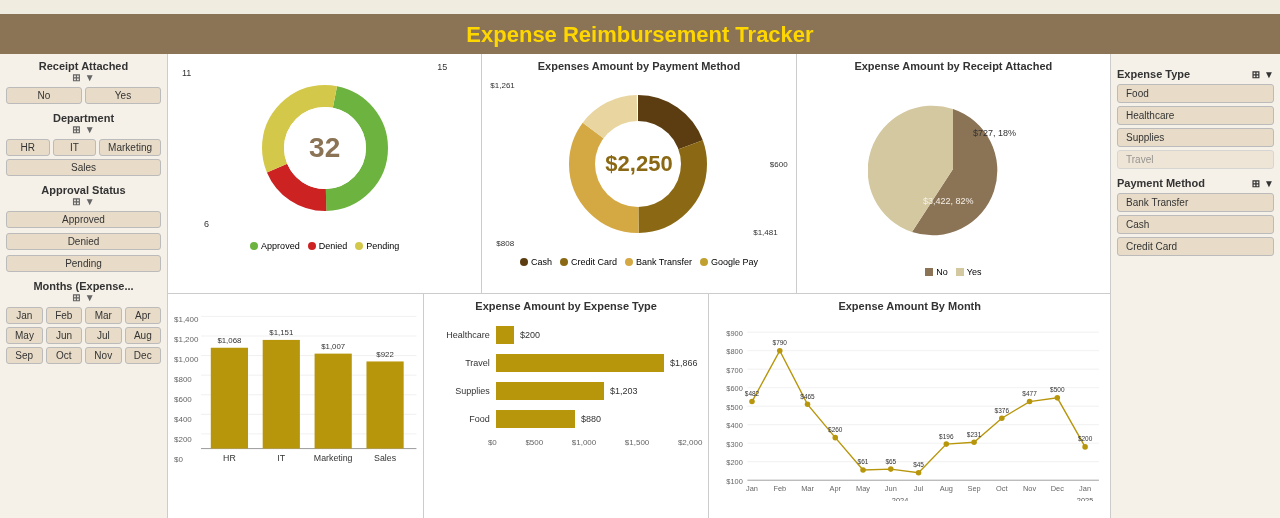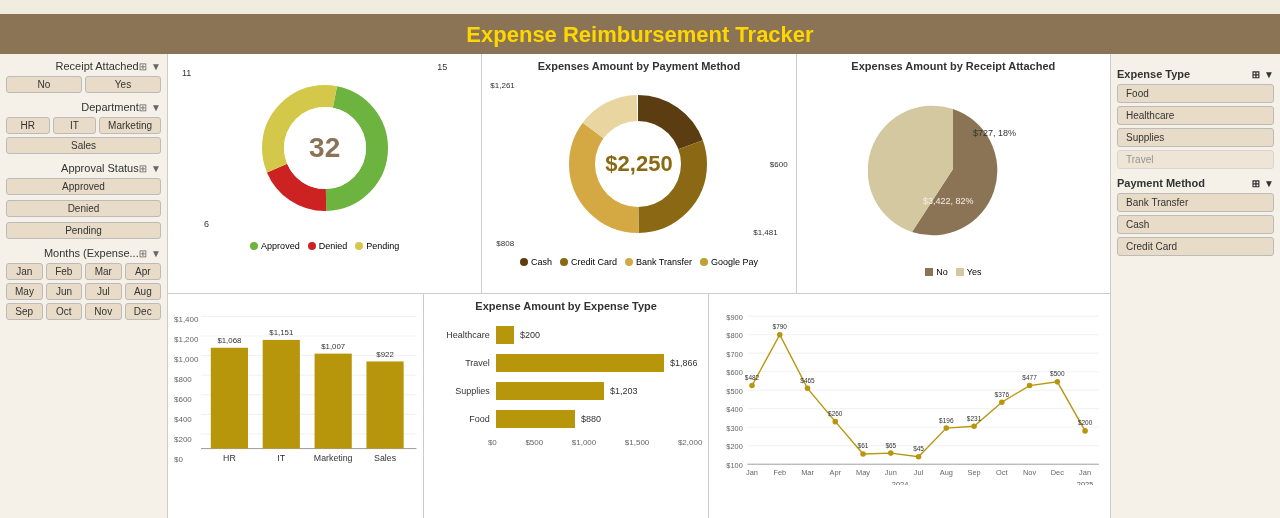--- a/index.html
+++ b/index.html
@@ -30,26 +30,27 @@
       flex-shrink: 0;
       overflow-y: auto;
     }
     
     .filter-section {
       margin-bottom: 8px;
     }
     
     .filter-title {
       font-size: 11px;
-      font-weight: normal;
+      font-weight: bold;
       color: #333;
       display: flex;
       align-items: center;
-      justify-content: flex-end;
+      justify-content: center;
       margin-bottom: 4px;
+      flex-direction: column;
     }
     
     .filter-icons {
       display: flex;
       gap: 4px;
       color: #666;
       font-size: 10px;
     }
     
     .filter-buttons {
@@ -370,21 +371,21 @@
               <span>Bank Transfer</span>
             </div>
             <div class="legend-item">
               <div class="legend-dot" style="background:#c0a030"></div>
               <span>Google Pay</span>
             </div>
           </div>
         </div>
 
         <div class="chart-panel" style="flex:1.1">
-          <div class="chart-title">Expenses Amount by Receipt Attached</div>
+          <div class="chart-title">Expense Amount by Receipt Attached</div>
           <div style="display:flex;justify-content:center;align-items:center;height:calc(100% - 40px)">
             <svg width="170" height="150" viewBox="0 0 170 150">
 
               <path d="M85,75 L85,15 A60,60 0 1,1 44,138 Z" fill="#8B7355"></path>
 
               <path d="M85,75 L44,138 A60,60 0 0,1 85,15 Z" fill="#d4c8a0"></path>
 
               <text x="55" y="110" font-size="9" fill="#f5f0e8">$3,422, 82%</text>
 
               <text x="105" y="42" font-size="9" fill="#333">$727, 18%</text>
@@ -485,20 +486,21 @@
           <div style="display:flex;justify-content:space-between;padding:5px 0 0 58px;font-size:8px;color:#666">
             <span>$0</span>
             <span>$500</span>
             <span>$1,000</span>
             <span>$1,500</span>
             <span>$2,000</span>
           </div>
         </div>
 
         <div class="chart-panel" style="flex:1.6">
+          <div class="chart-title">Expense Amount By Month</div>
           <div style="position:relative;height:calc(100% - 20px)">
             <svg width="100%" height="185" viewBox="0 0 420 185">
 
               <line x1="35" y1="10" x2="415" y2="10" class="grid-lines"></line>
               <line x1="35" y1="30" x2="415" y2="30" class="grid-lines"></line>
               <line x1="35" y1="50" x2="415" y2="50" class="grid-lines"></line>
               <line x1="35" y1="70" x2="415" y2="70" class="grid-lines"></line>
               <line x1="35" y1="90" x2="415" y2="90" class="grid-lines"></line>
               <line x1="35" y1="110" x2="415" y2="110" class="grid-lines"></line>
               <line x1="35" y1="130" x2="415" y2="130" class="grid-lines"></line>

